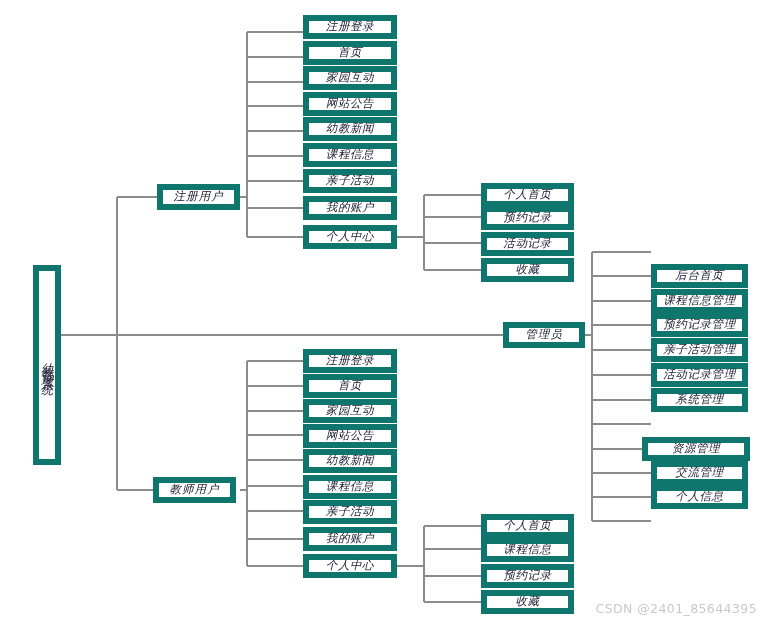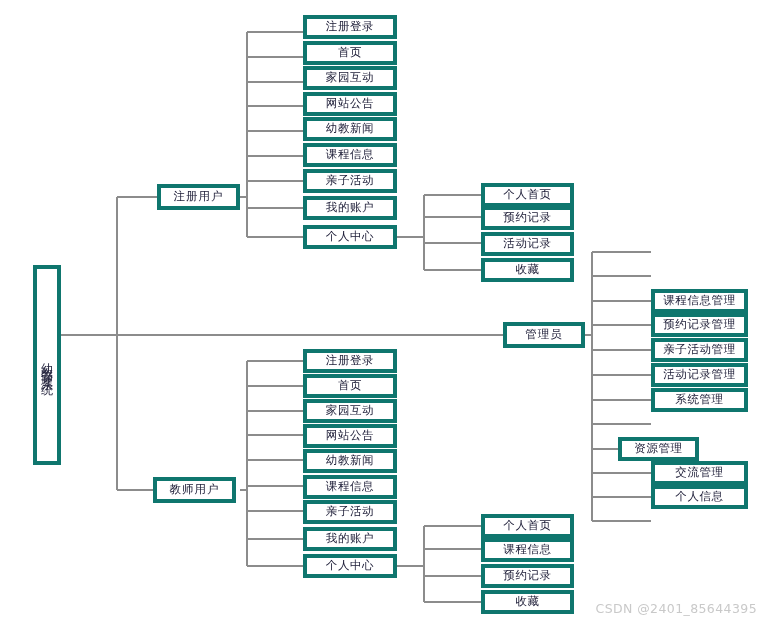--- a/index.html
+++ b/index.html
@@ -24,30 +24,31 @@
   .edges {
     position: absolute;
     left: 0; top: 0;
     width: 765px;
     height: 622px;
     pointer-events: none;
   }
   .node {
     position: absolute;
     box-sizing: border-box;
-    border: 4px solid #0f766e;
+    border: 6px solid #0f766e;
     background: #ffffff;
     display: flex;
     align-items: center;
     justify-content: center;
     font-size: 11.5px;
     letter-spacing: 0.6px;
     color: #20203a;
     white-space: nowrap;
     line-height: 1;
+    font-style: italic;
   }
   .node.leaf {
     height: 24px;
   }
   .node.actor {
     height: 26px;
     letter-spacing: 1px;
   }
   .node.root {
     writing-mode: vertical-rl;
@@ -160,26 +161,27 @@
   <div class="node leaf" style="left:303px; top:143px; width:94px;">课程信息</div>
   <div class="node leaf" style="left:303px; top:169px; width:94px;">亲子活动</div>
   <div class="node leaf" style="left:303px; top:196px; width:94px;">我的账户</div>
   <div class="node leaf" style="left:303px; top:225px; width:94px;">个人中心</div>
 
   <div class="node leaf" style="left:481px; top:183px; width:93px;">个人首页</div>
   <div class="node leaf" style="left:481px; top:206px; width:93px;">预约记录</div>
   <div class="node leaf" style="left:481px; top:232px; width:93px;">活动记录</div>
   <div class="node leaf" style="left:481px; top:258px; width:93px;">收藏</div>
 
+  <div class="node leaf" style="left:651px; top:264px; width:97px;">后台首页</div>
   <div class="node leaf" style="left:651px; top:289px; width:97px;">课程信息管理</div>
   <div class="node leaf" style="left:651px; top:313px; width:97px;">预约记录管理</div>
   <div class="node leaf" style="left:651px; top:338px; width:97px;">亲子活动管理</div>
   <div class="node leaf" style="left:651px; top:363px; width:97px;">活动记录管理</div>
   <div class="node leaf" style="left:651px; top:388px; width:97px;">系统管理</div>
-  <div class="node leaf" style="left:618px; top:437px; width:81px;">资源管理</div>
+  <div class="node leaf" style="left:642px; top:437px; width:108px;">资源管理</div>
   <div class="node leaf" style="left:651px; top:461px; width:97px;">交流管理</div>
   <div class="node leaf" style="left:651px; top:485px; width:97px;">个人信息</div>
 
   <div class="node leaf" style="left:303px; top:349px; width:94px;">注册登录</div>
   <div class="node leaf" style="left:303px; top:374px; width:94px;">首页</div>
   <div class="node leaf" style="left:303px; top:399px; width:94px;">家园互动</div>
   <div class="node leaf" style="left:303px; top:424px; width:94px;">网站公告</div>
   <div class="node leaf" style="left:303px; top:449px; width:94px;">幼教新闻</div>
   <div class="node leaf" style="left:303px; top:475px; width:94px;">课程信息</div>
   <div class="node leaf" style="left:303px; top:500px; width:94px;">亲子活动</div>

